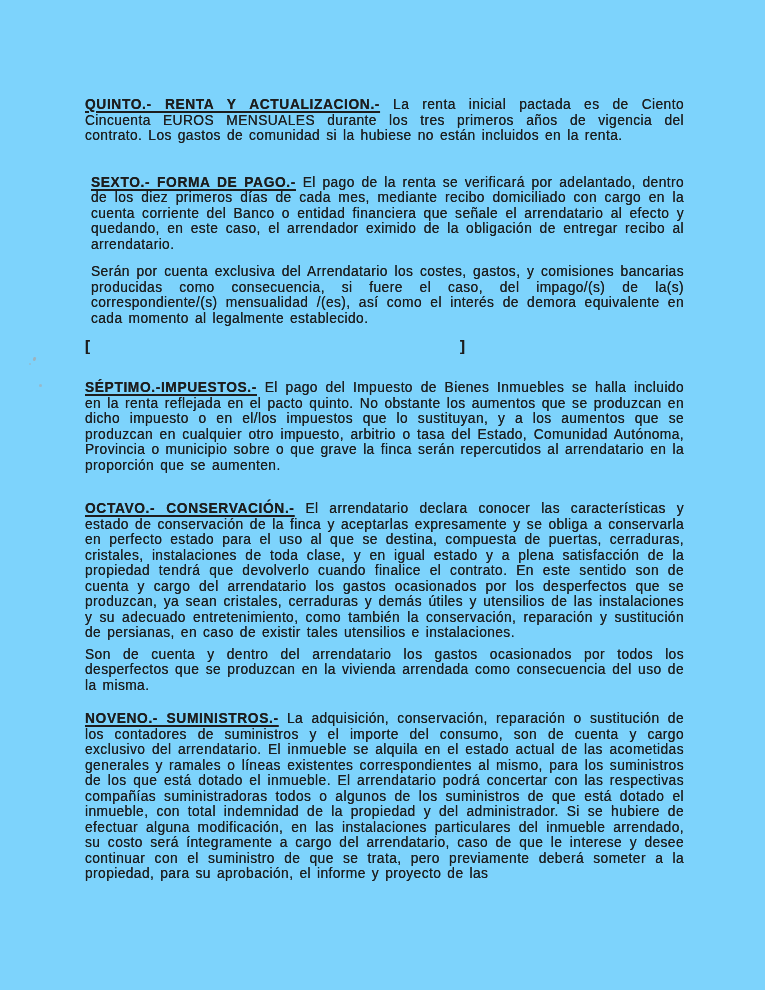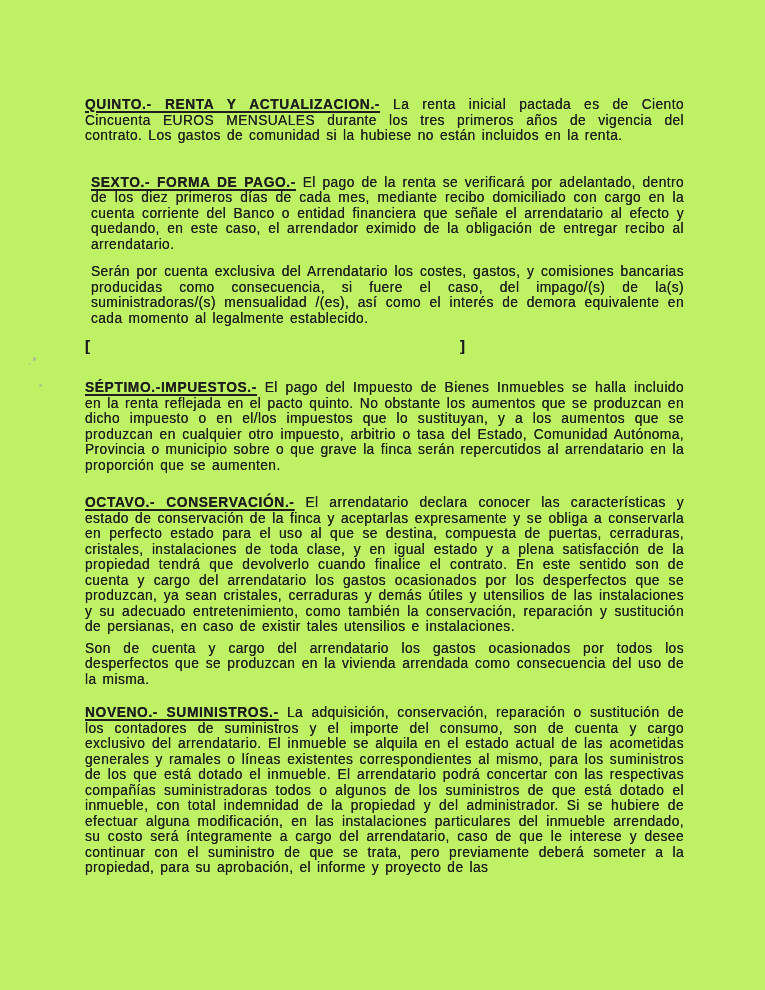--- a/index.html
+++ b/index.html
@@ -4,21 +4,21 @@
 <style>
   html, body {
     margin: 0;
     padding: 0;
     background: #ffffff;
   }
   .page {
     position: relative;
     width: 765px;
     height: 990px;
-    background: #bef264;
+    background: #7dd3fc;
     overflow: hidden;
     font-family: "Liberation Sans", sans-serif;
   }
   .content {
     position: absolute;
     left: 85px;
     top: 97px;
     width: 599px;
     color: #1d1d1d;
     font-size: 13.8px;
@@ -34,21 +34,21 @@
   .clause-heading {
     font-weight: bold;
     letter-spacing: 0.6px;
     text-decoration: underline;
     text-decoration-thickness: 1.6px;
     text-underline-offset: 2px;
   }
   .mb-sm  { margin-bottom: 12px; margin-left: 6px; }
   .mb-xs  { margin-bottom: 6px; }
   .mb-md  { margin-bottom: 18px; }
-  .mb-lg  { margin-bottom: 22px; }
+  .mb-lg  { margin-bottom: 28px; }
   .mb-xl  { margin-bottom: 31px; }
   .bracket-line {
     position: relative;
     height: 18px;
     margin-bottom: 24px;
     font-weight: bold;
     font-size: 15px;
     text-align: left;
   }
   .bracket-close {
@@ -74,30 +74,30 @@
   <div class="speckle s1"></div>
   <div class="speckle s2"></div>
   <div class="speckle s3"></div>
 
   <div class="content">
 
     <p class="para mb-xl"><span class="clause-heading">QUINTO.- RENTA Y ACTUALIZACION.-</span> <span>La renta inicial pactada es de Ciento Cincuenta EUROS MENSUALES durante los tres primeros años de vigencia del contrato. Los gastos de comunidad si la hubiese no están incluidos en la renta.</span></p>
 
     <p class="para mb-sm"><span class="clause-heading">SEXTO.- FORMA DE PAGO.-</span> <span>El pago de la renta se verificará por adelantado, dentro de los diez primeros días de cada mes, mediante recibo domiciliado con cargo en la cuenta corriente del Banco o entidad financiera que señale el arrendatario al efecto y quedando, en este caso, el arrendador eximido de la obligación de entregar recibo al arrendatario.</span></p>
 
-    <p class="para mb-sm">Serán por cuenta exclusiva del Arrendatario los costes, gastos, y comisiones bancarias producidas como consecuencia, si fuere el caso, del impago/(s) de la(s) suministradoras/(s) mensualidad /(es), así como el interés de demora equivalente en cada momento al legalmente establecido.</p>
+    <p class="para mb-sm">Serán por cuenta exclusiva del Arrendatario los costes, gastos, y comisiones bancarias producidas como consecuencia, si fuere el caso, del impago/(s) de la(s) correspondiente/(s) mensualidad /(es), así como el interés de demora equivalente en cada momento al legalmente establecido.</p>
 
 
     <div class="bracket-line">
       <span>[</span>
       <span class="bracket-close">]</span>
     </div>
 
     <p class="para mb-lg"><span class="clause-heading">SÉPTIMO.-IMPUESTOS.-</span> <span>El pago del Impuesto de Bienes Inmuebles se halla incluido en la renta reflejada en el pacto quinto. No obstante los aumentos que se produzcan en dicho impuesto o en el/los impuestos que lo sustituyan, y a los aumentos que se produzcan en cualquier otro impuesto, arbitrio o tasa del Estado, Comunidad Autónoma, Provincia o municipio sobre o que grave la finca serán repercutidos al arrendatario en la proporción que se aumenten.</span></p>
 
     <p class="para mb-xs"><span class="clause-heading">OCTAVO.- CONSERVACIÓN.-</span> <span>El arrendatario declara conocer las características y estado de conservación de la finca y aceptarlas expresamente y se obliga a conservarla en perfecto estado para el uso al que se destina, compuesta de puertas, cerraduras, cristales, instalaciones de toda clase, y en igual estado y a plena satisfacción de la propiedad tendrá que devolverlo cuando finalice el contrato. En este sentido son de cuenta y cargo del arrendatario los gastos ocasionados por los desperfectos que se produzcan, ya sean cristales, cerraduras y demás útiles y utensilios de las instalaciones y su adecuado entretenimiento, como también la conservación, reparación y sustitución de persianas, en caso de existir tales utensilios e instalaciones.</span></p>
 
-    <p class="para mb-md">Son de cuenta y cargo del arrendatario los gastos ocasionados por todos los desperfectos que se produzcan en la vivienda arrendada como consecuencia del uso de la misma.</p>
+    <p class="para mb-md">Son de cuenta y dentro del arrendatario los gastos ocasionados por todos los desperfectos que se produzcan en la vivienda arrendada como consecuencia del uso de la misma.</p>
 
     <p class="para"><span class="clause-heading">NOVENO.- SUMINISTROS.-</span> <span>La adquisición, conservación, reparación o sustitución de los contadores de suministros y el importe del consumo, son de cuenta y cargo exclusivo del arrendatario. El inmueble se alquila en el estado actual de las acometidas generales y ramales o líneas existentes correspondientes al mismo, para los suministros de los que está dotado el inmueble. El arrendatario podrá concertar con las respectivas compañías suministradoras todos o algunos de los suministros de que está dotado el inmueble, con total indemnidad de la propiedad y del administrador. Si se hubiere de efectuar alguna modificación, en las instalaciones particulares del inmueble arrendado, su costo será íntegramente a cargo del arrendatario, caso de que le interese y desee continuar con el suministro de que se trata, pero previamente deberá someter a la propiedad, para su aprobación, el informe y proyecto de las</span></p>
 
   </div>
 </div>
 
 </body></html>

